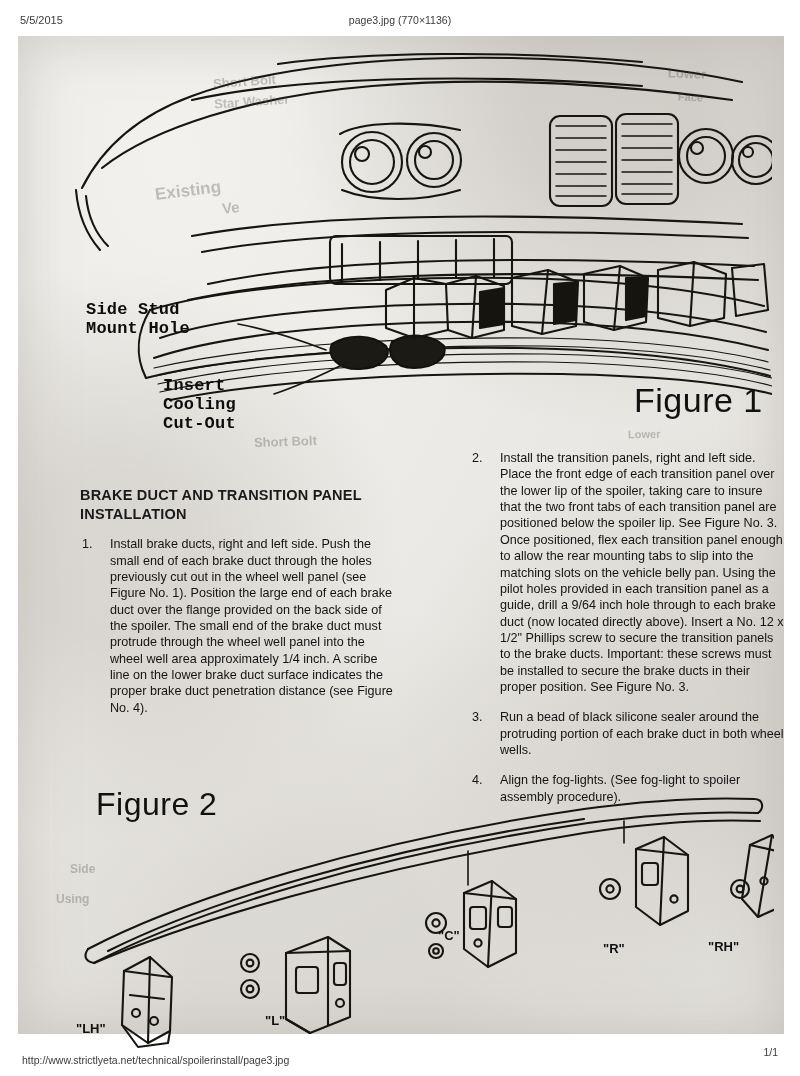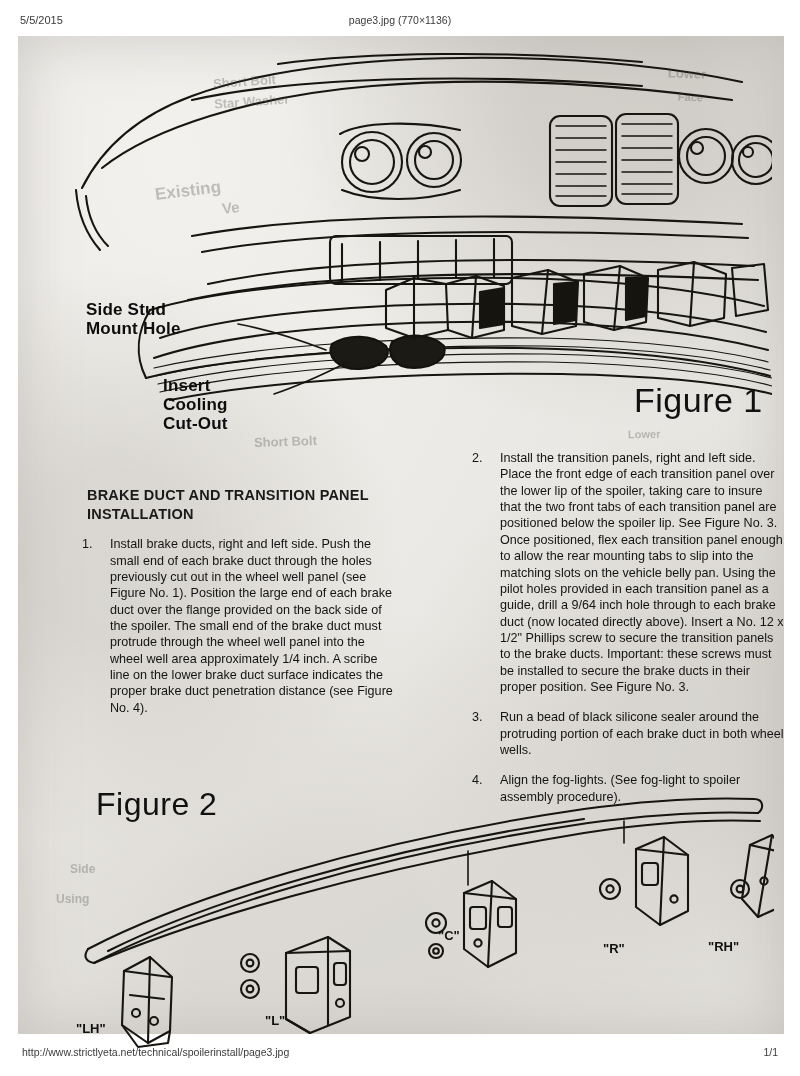--- a/index.html
+++ b/index.html
@@ -44,21 +44,21 @@
     bottom: 14px;
     left: 0;
     width: 800px;
     height: 16px;
     font-size: 10.5px;
     color: #3b3b3b;
   }
   .print-footer .pf-url {
     position: absolute;
     left: 22px;
-    top: 0;
+    top: 8px;
   }
   .print-footer .pf-page {
     position: absolute;
     right: 22px;
     top: 0;
   }
 
   
   .sheet {
     position: absolute;
@@ -93,20 +93,21 @@
   }
   .fig1-art svg { display: block; width: 100%; height: 100%; }
 
   .callout {
     position: absolute;
     font-weight: bold;
     font-size: 17px;
     line-height: 1.12;
     letter-spacing: 0.2px;
     color: #0d0d0d;
+    font-family: Liberation Mono, monospace;
   }
   .callout.side-stud { left: 68px; top: 264px; }
   .callout.brake-cut { left: 145px; top: 340px; text-align: left; }
 
   .fig1-label {
     position: absolute;
     left: 616px;
     top: 345px;
     font-size: 34px;
     letter-spacing: 0.5px;
@@ -123,21 +124,21 @@
   .col-right {
     position: absolute;
     left: 452px;
     top: 414px;
     width: 316px;
   }
   .section-title {
     font-weight: bold;
     font-size: 14.5px;
     line-height: 1.32;
-    margin: 0 0 12px 7px;
+    margin: 0 0 12px 0;
     letter-spacing: 0.2px;
   }
   .step {
     position: relative;
     padding-left: 30px;
     margin-bottom: 14px;
     font-size: 12.6px;
     line-height: 1.30;
     color: #141414;
     text-align: left;

